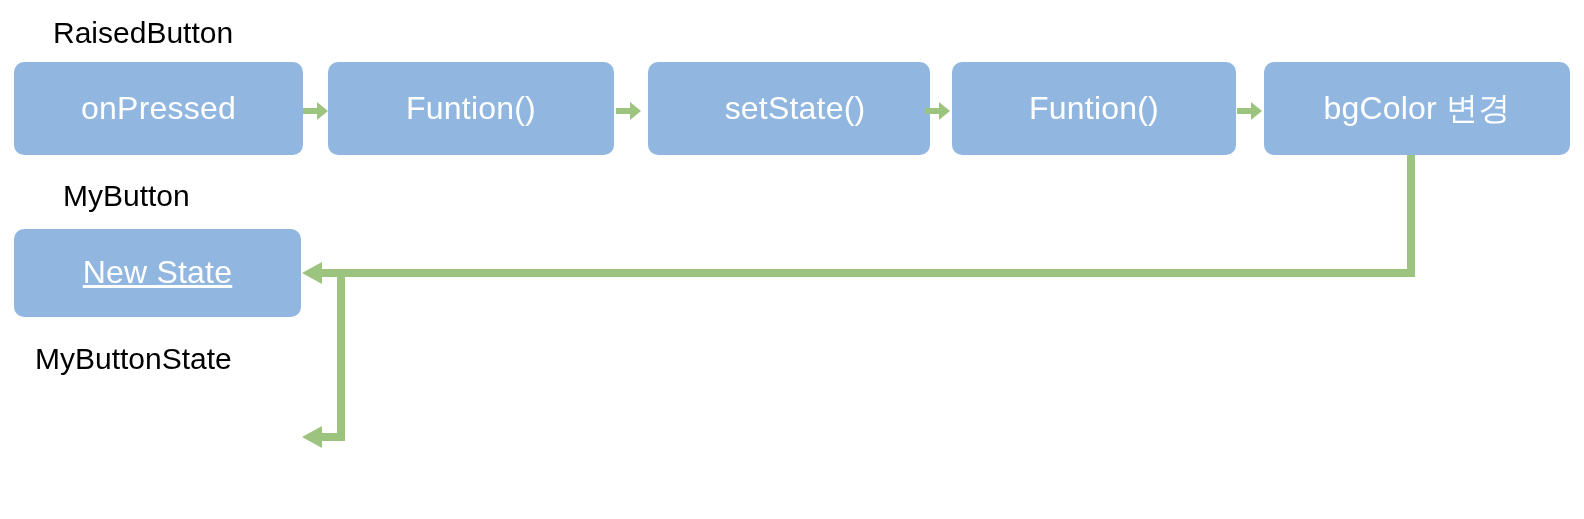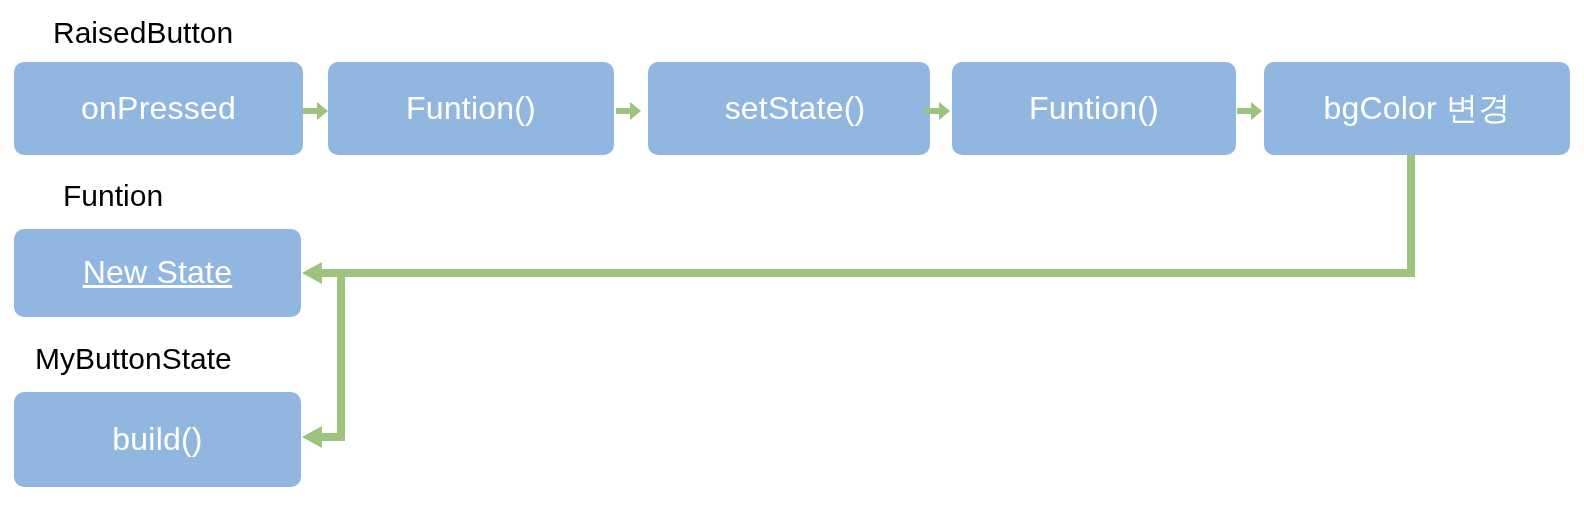--- a/index.html
+++ b/index.html
@@ -55,37 +55,36 @@
     height: 22px;
   }
 </style>
 </head>
 <body>
 
 <div id="canvas">
 
   <div class="group-label" style="left:53px; top:18px;">RaisedButton</div>
 
-  <div class="group-label" style="left:63px; top:181px;">Funtion</div>
+  <div class="group-label" style="left:63px; top:181px;">MyButton</div>
 
   <div class="group-label" style="left:35px; top:344px;">MyButtonState</div>
 
   <div class="box" style="left:14px; top:62px; width:289px; height:93px;">onPressed</div>
 
   <div class="box" style="left:328px; top:62px; width:286px; height:93px;">Funtion()</div>
 
   <div class="box" style="left:648px; top:62px; width:282px; height:93px;padding-left:12px;">setState()</div>
 
   <div class="box" style="left:952px; top:62px; width:284px; height:93px;">Funtion()</div>
 
   <div class="box" style="left:1264px; top:62px; width:306px; height:93px;">bgColor 변경</div>
 
   <div class="box" style="left:14px; top:229px; width:287px; height:88px;text-decoration:underline;">New State</div>
 
-  <div class="box" style="left:14px; top:392px; width:287px; height:95px;">build()</div>
 
   <div class="conn-arrow" style="left:303px; top:100px;">
     <svg width="26" height="22" viewBox="0 0 26 22">
       <path d="M0 8 L14 8 L14 2 L25 11 L14 20 L14 14 L0 14 Z" fill="#9CC47E"></path>
     </svg>
   </div>
 
   <div class="conn-arrow" style="left:616px; top:100px;">
     <svg width="26" height="22" viewBox="0 0 26 22">
       <path d="M0 8 L14 8 L14 2 L25 11 L14 20 L14 14 L0 14 Z" fill="#9CC47E"></path>

